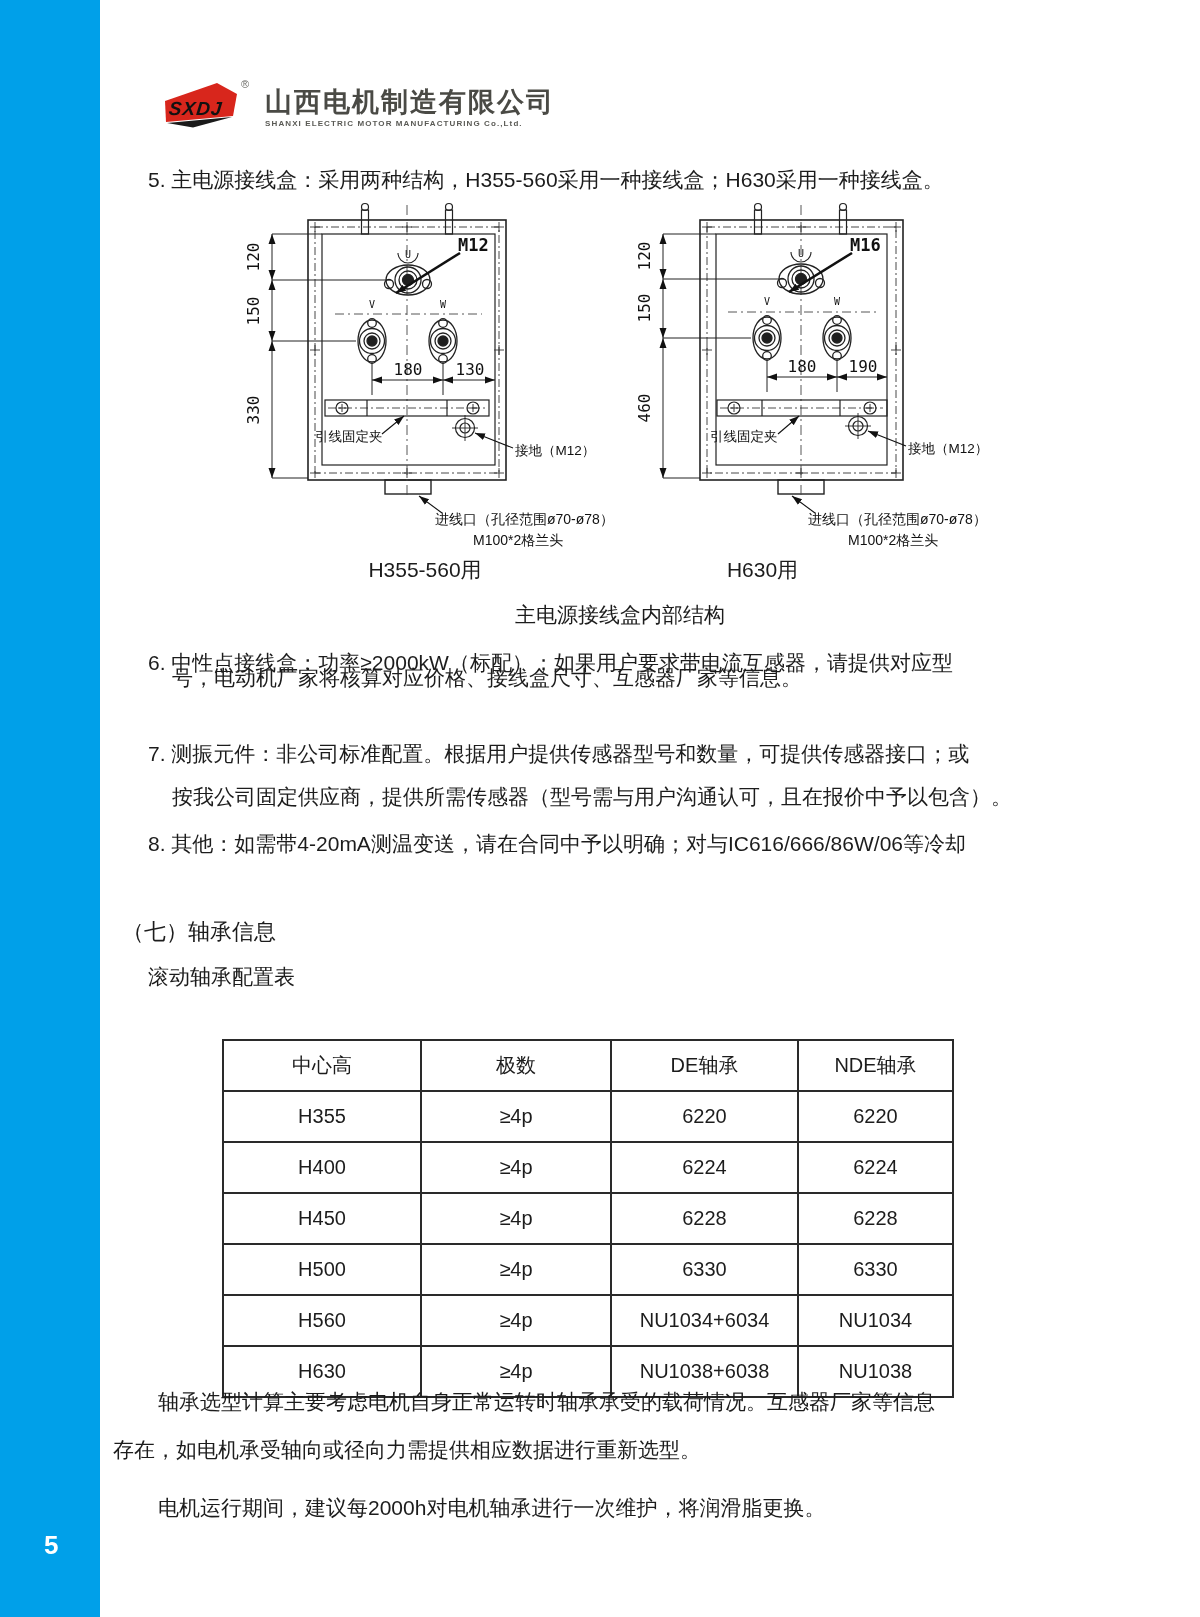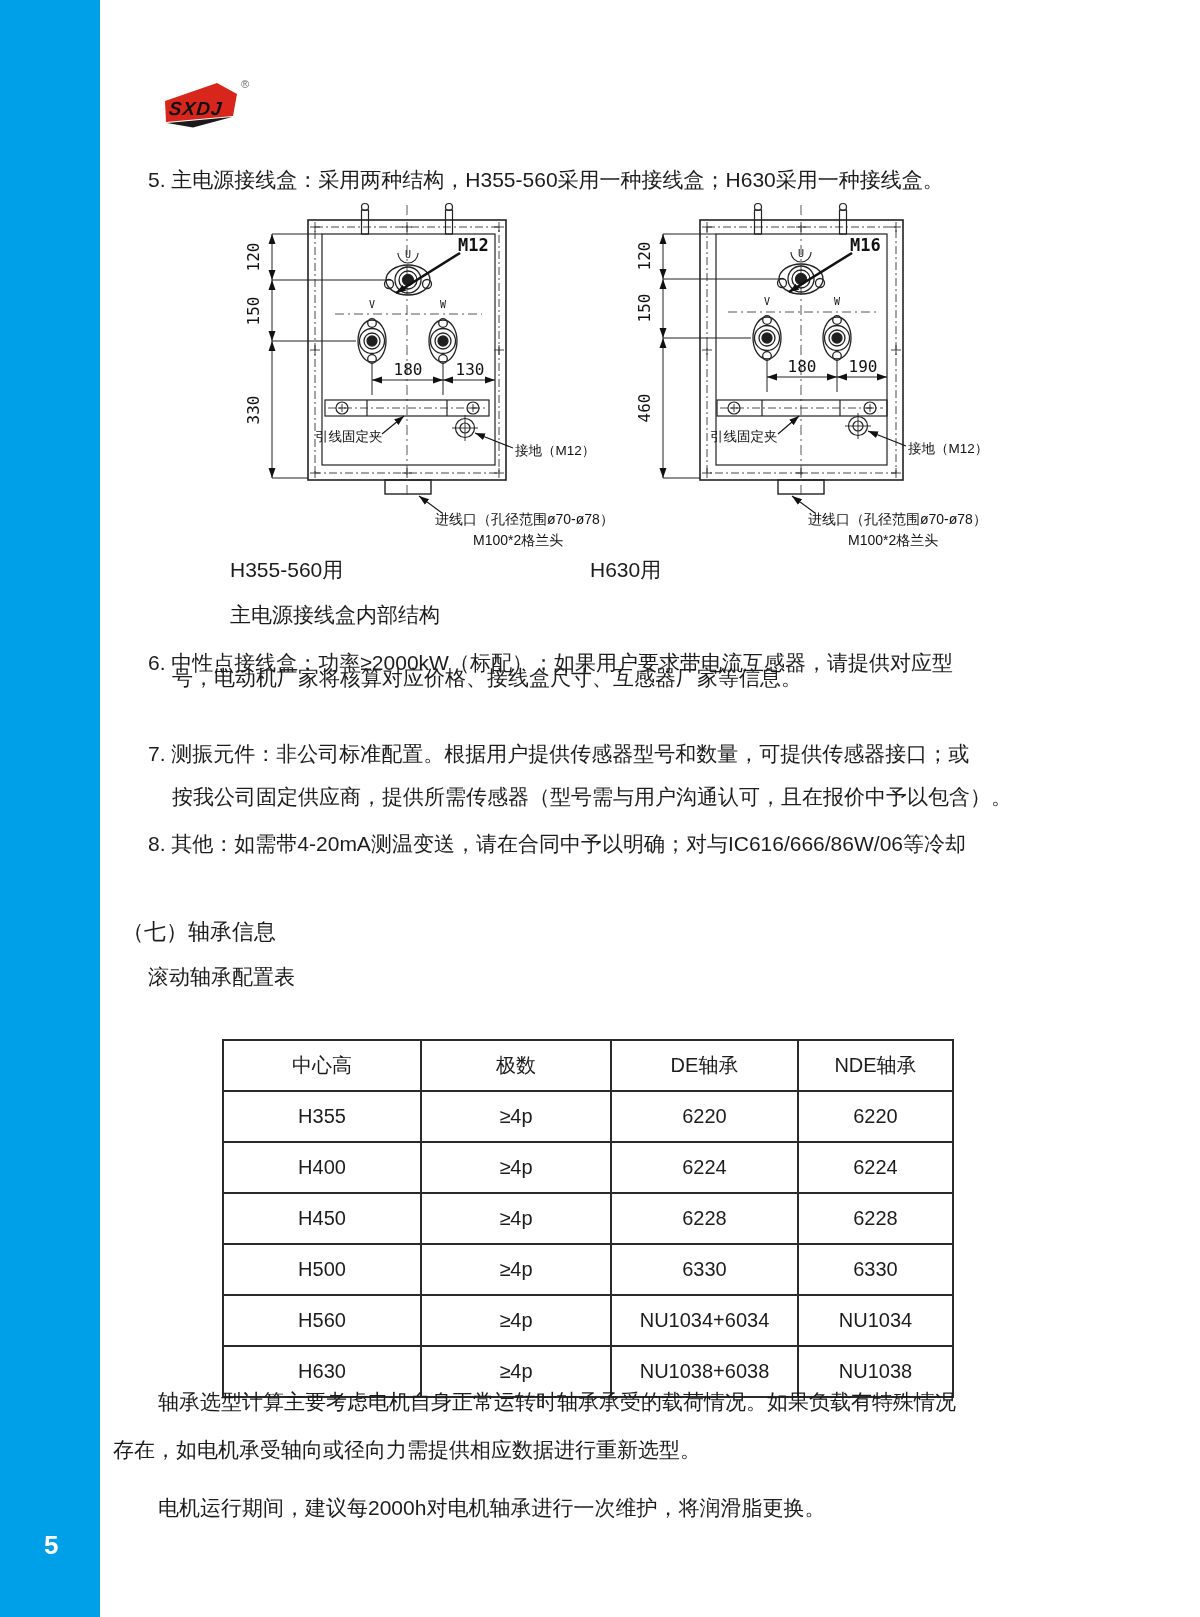--- a/index.html
+++ b/index.html
@@ -13,21 +13,21 @@
   
   .logo{position:absolute;left:163px;top:80px;display:flex;align-items:flex-start;}
   .logo .emblem{width:76px;height:48px;display:block;}
   .logo .reg{font-size:11px;color:#6a6a66;margin:-2px 4px 0 2px;}
   .logo .names{margin-left:12px;padding-top:8px;}
   .logo .cn{font-size:27px;font-weight:bold;color:#4a4a45;letter-spacing:2px;line-height:1.05;}
   .logo .en{font-size:8px;color:#5a5a55;letter-spacing:1.1px;margin-top:3px;font-weight:bold;}
   
   .tline{position:absolute;font-size:21px;line-height:28px;white-space:nowrap;color:#1c1c1c;}
   .bold{font-weight:normal;}
-  .caption{position:absolute;font-size:21px;text-align:left;color:#1c1c1c;}
+  .caption{position:absolute;font-size:21px;text-align:center;color:#1c1c1c;}
   
   table.bearing{
     position:absolute;left:222px;top:1039px;border-collapse:collapse;
     font-size:20px;color:#1c1c1c;table-layout:fixed;
   }
   table.bearing td,table.bearing th{
     border:2px solid #2a2a2a;text-align:center;vertical-align:middle;
     height:41px;padding:4px;font-weight:normal;
   }
   svg text{font-family:"DejaVu Sans Mono","Liberation Mono",monospace;fill:#111;}
@@ -42,20 +42,24 @@
     <div class="page-num">5</div>
   </div>
 
   <div class="logo">
     <svg class="emblem" viewBox="0 0 76 48">
       <polygon points="2,21 54,3 74,14 70,36 3,42" fill="#d8261c"></polygon>
       <polygon points="4,43 69,37 30,47.5" fill="#1a1a1a"></polygon>
       <text x="9" y="35" font-size="19" font-style="italic" font-weight="bold" fill="#ffffff" style="font-family:'Liberation Sans',sans-serif;letter-spacing:1px" transform="skewX(-6)">SXDJ</text>
     </svg>
     <span class="reg">®</span>
+    <div class="names">
+      <div class="cn">山西电机制造有限公司</div>
+      <div class="en">SHANXI  ELECTRIC  MOTOR  MANUFACTURING  Co.,Ltd.</div>
+    </div>
   </div>
 
   <div class="tline" style="left:148px;top:166px;">5. 主电源接线盒：采用两种结构，H355-560采用一种接线盒；H630采用一种接线盒。</div>
 
   <svg style="position:absolute;left:230px;top:195px;overflow:visible" width="390" height="360" viewBox="0 0 390 360">
     <defs>
       <marker id="l-ah" markerWidth="11" markerHeight="9" refX="10" refY="4" orient="auto-start-reverse" markerUnits="userSpaceOnUse">
         <path d="M0,0.5 L10,4 L0,7.5 Z" fill="#111"></path>
       </marker>
     </defs>
@@ -393,17 +397,17 @@
     </tr>
     <tr>
       <td>H630</td>
           <td>≥4p</td>
           <td>NU1038+6038</td>
           <td>NU1038</td>
     </tr>
   </tbody>
     </table>
 
-  <div class="tline" style="left:158px;top:1388px;">轴承选型计算主要考虑电机自身正常运转时轴承承受的载荷情况。如果负载有特殊情况</div>
+  <div class="tline" style="left:158px;top:1388px;">轴承选型计算主要考虑电机自身正常运转时轴承承受的载荷情况。互感器厂家等信息</div>
   <div class="tline" style="left:113px;top:1436px;">存在，如电机承受轴向或径向力需提供相应数据进行重新选型。</div>
   <div class="tline" style="left:158px;top:1494px;">电机运行期间，建议每2000h对电机轴承进行一次维护，将润滑脂更换。</div>
 
 </div>
 
 </body></html>

